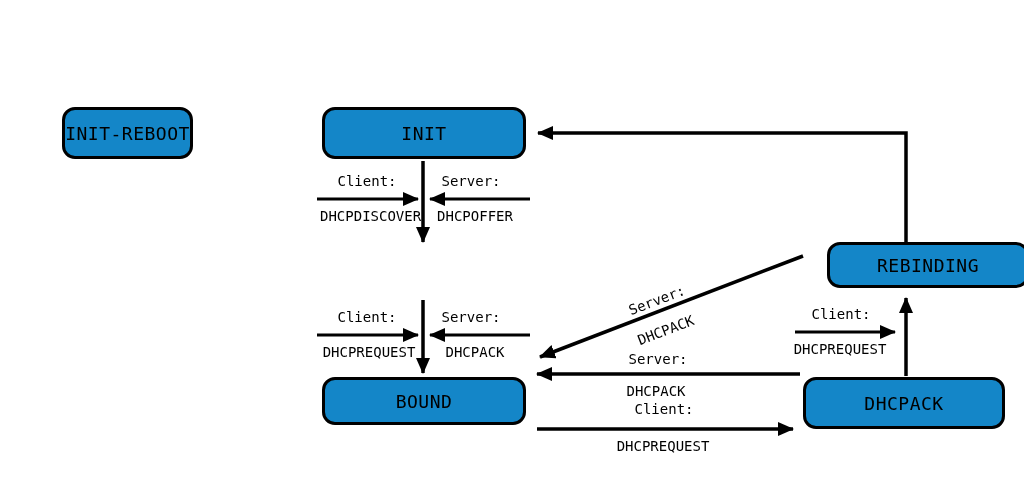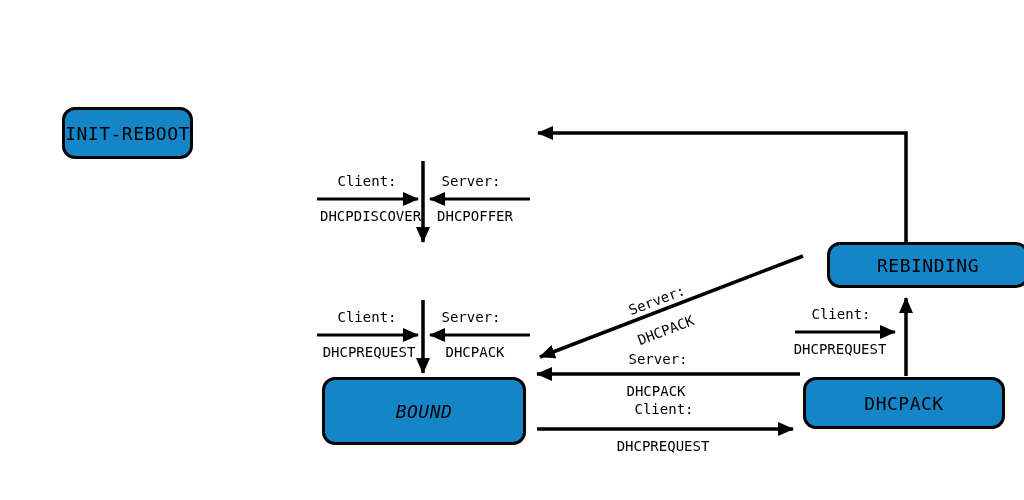--- a/index.html
+++ b/index.html
@@ -82,23 +82,24 @@
     <line class="w-main" x1="537" y1="429" x2="793" y2="429" marker-end="url(#arr)"></line>
 
     <line class="w-main" x1="906" y1="376" x2="906" y2="298" marker-end="url(#arr)"></line>
     <line class="w-lbl" x1="795" y1="332" x2="895" y2="332" marker-end="url(#arr)"></line>
 
     <path class="wire w-main" d="M906,243 L906,133 L538,133" marker-end="url(#arr)"></path>
   </svg>
 
   <div class="node" style="left:62px; top:107px; width:131px; height:52px;">INIT-REBOOT</div>
 
+  <div class="node" style="left:322px; top:107px; width:204px; height:52px;">INIT</div>
 
 
-  <div class="node" style="left:322px; top:377px; width:204px; height:68px;font-style:italic;">BOUND</div>
+  <div class="node" style="left:322px; top:377px; width:204px; height:48px;">BOUND</div>
 
   <div class="node" style="left:803px; top:242px; width:202px; height:46px;margin-left:24px;">REBINDING</div>
 
   <div class="node" style="left:803px; top:377px; width:202px; height:52px;">DHCPACK</div>
 
   <div class="lbl" style="left:317px; top:174px; width:100px;">Client:</div>
   <div class="lbl" style="left:421px; top:174px; width:100px;">Server:</div>
   <div class="lbl" style="left:320px; top:209px; width:92px;">DHCPDISCOVER</div>
   <div class="lbl" style="left:425px; top:209px; width:100px;">DHCPOFFER</div>
 

